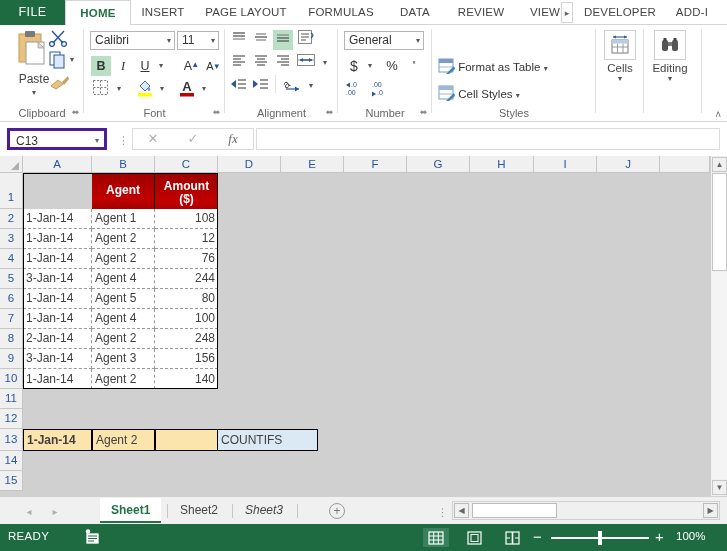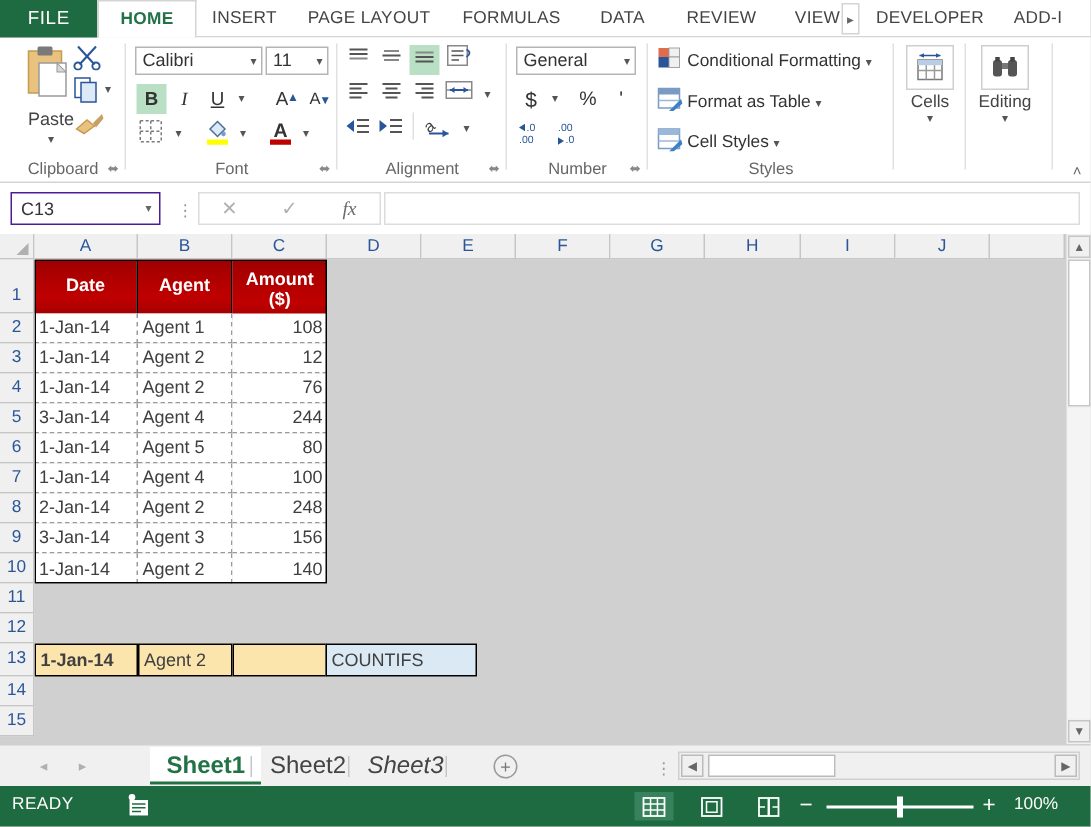--- a/index.html
+++ b/index.html
@@ -71,21 +71,21 @@
     display:flex; align-items:center; justify-content:center;
   }
   .bigbtn .bl { font-size:11.5px; color:#444; margin-top:2px; }
   .bigbtn .bc { font-size:8px; color:#555; }
   .ribbon-collapse { position:absolute; right:6px; bottom:2px; font-size:10px; color:#666; cursor:pointer; }
 
   
   .fbar { position:absolute; left:0; top:122px; width:727px; height:34px; background:#fff; }
   .namebox {
     position:absolute; left:7px; top:6px; width:100px; height:22px;
-    border:1px solid #4c1d95; background:#fff; font-size:12px; color:#333;
+    border:3px solid #4c1d95; background:#fff; font-size:12px; color:#333;
     line-height:20px; padding-left:6px; cursor:text;
   }
   .namebox .car { position:absolute; right:5px; top:0; font-size:8px; color:#666; line-height:20px; }
   .nb-dots { position:absolute; left:118px; top:12px; font-size:11px; color:#999; letter-spacing:0; cursor:pointer; }
   .fb-btns { position:absolute; left:132px; top:6px; width:122px; height:22px; border:1px solid #dcdcdc; background:#fff; }
   .fb-b { position:absolute; top:0; width:40px; height:20px; text-align:center; line-height:20px; font-size:13px; color:#b0b0b0; cursor:pointer; }
   .fb-input {
     position:absolute; left:256px; top:6px; width:464px; height:22px;
     border:1px solid #dcdcdc; background:#fff; cursor:text;
   }
@@ -136,21 +136,21 @@
   .vsb { position:absolute; right:0; top:0; width:17px; height:340px; background:#f0f0f0; border-left:1px solid #d0d0d0; }
   .vsb-b { position:absolute; left:1px; width:15px; height:15px; background:#f0f0f0; border:1px solid #c6c6c6; text-align:center; font-size:8px; line-height:13px; color:#666; cursor:pointer; }
   .vsb-thumb { position:absolute; left:1px; top:17px; width:15px; height:98px; background:#fff; border:1px solid #c6c6c6; cursor:pointer; }
   .vsb-track { position:absolute; left:1px; top:116px; width:15px; bottom:17px; background:#f4f4f4; cursor:pointer; }
 
   
   .sheetbar { position:absolute; left:0; top:496px; width:727px; height:28px; background:#f0f0f0; border-top:1px solid #d0d0d0; }
   .nav-arrow { position:absolute; top:7px; width:18px; height:16px; text-align:center; font-size:10px; line-height:15px; color:#b0b0b0; cursor:pointer; }
   .stab {
     position:absolute; top:1px; height:25px; line-height:25px; padding:0 11px;
-    font-size:16px; color:#444; cursor:pointer; text-align:center;
+    font-size:12px; color:#444; cursor:pointer; text-align:center;
   }
   .stab.active { background:#fff; color:#217346; font-weight:bold; border-bottom:2px solid #217346; }
   .stab-div { position:absolute; top:7px; width:1px; height:14px; background:#c6c6c6; }
   .addsheet {
     position:absolute; top:6px; width:16px; height:16px; border:1px solid #999; border-radius:50%;
     text-align:center; font-size:12px; line-height:14px; color:#777; cursor:pointer;
   }
   .sb-dots { position:absolute; left:437px; top:9px; font-size:11px; color:#999; cursor:pointer; }
   .hsb { position:absolute; left:452px; top:4px; width:268px; height:19px; background:#f0f0f0; border:1px solid #d0d0d0; }
   .hsb-b { position:absolute; top:1px; width:15px; height:15px; background:#f0f0f0; border:1px solid #bbb; text-align:center; font-size:8px; line-height:13px; color:#666; cursor:pointer; }
@@ -394,30 +394,20 @@
           <polygon points="6,15 2,12.5 2,17.5" fill="#2a5699"></polygon>
           <text x="7" y="16" font-size="7" fill="#2a5699" font-family="Liberation Sans, sans-serif">.0</text>
         </svg>
       </div>
       <div class="grp-label">Number</div>
       <div class="grp-dlg">⬌</div>
       <div class="grp-sep" style="right:0;"></div>
     </div>
 
     <div class="grp" style="left:432px;width:164px;">
-      <div class="sbtn" style="left:6px;top:6px;">
-        <svg width="17" height="16" viewBox="0 0 17 16" style="vertical-align:-3px;">
-          <rect x="1" y="1" width="7" height="6" fill="#e06c4e"></rect>
-            <rect x="8" y="1" width="7" height="6" fill="#f0f0f0" stroke="#999" stroke-width=".6"></rect>
-          <rect x="1" y="7" width="7" height="7" fill="#2a5699"></rect>
-            <rect x="8" y="7" width="7" height="7" fill="#f0f0f0" stroke="#999" stroke-width=".6"></rect>
-        </svg>
-        <span>Conditional Formatting</span>
-        <span style="font-size:8px;color:#555;">▾</span>
-      </div>
       <div class="sbtn" style="left:6px;top:33px;">
         <svg width="17" height="16" viewBox="0 0 17 16" style="vertical-align:-3px;">
           <rect x="1" y="1" width="14" height="13" fill="#fff" stroke="#7a9cc4"></rect>
           <rect x="1" y="1" width="14" height="4" fill="#7a9cc4"></rect>
           <line x1="1" y1="9" x2="15" y2="9" stroke="#9bb8d8"></line>
           <path d="M8 16 L16 8 L17 11 L11 16 Z" fill="#3f7fc4"></path>
         </svg>
         <span>Format as Table</span>
         <span style="font-size:8px;color:#555;">▾</span>
       </div>
@@ -522,21 +512,20 @@
       <div class="rh" style="top:196px;height:20px;line-height:19px;">10</div>
       <div class="rh" style="top:216px;height:20px;line-height:19px;">11</div>
       <div class="rh" style="top:236px;height:20px;line-height:19px;">12</div>
       <div class="rh" style="top:256px;height:22px;line-height:21px;">13</div>
       <div class="rh" style="top:278px;height:20px;line-height:19px;">14</div>
       <div class="rh" style="top:298px;height:20px;line-height:19px;">15</div>
     </div>
 
     <div class="cellarea">
 
-      <div class="cell hdr" style="left:0;top:0;width:69px;height:36px;">Date</div>
       <div class="cell hdr" style="left:69px;top:0;width:63px;height:36px;">Agent</div>
       <div class="cell hdr" style="left:132px;top:0;width:63px;height:40px;border-right:none;">Amount ($)</div>
 
       <div class="cell white dashR dashB" style="left:0;top:36px;width:69px;height:20px;">1-Jan-14</div>
       <div class="cell white dashR dashB" style="left:69px;top:36px;width:63px;height:20px;">Agent 1</div>
       <div class="cell white num dashB" style="left:132px;top:36px;width:63px;height:20px;">108</div>
 
       <div class="cell white dashR dashB" style="left:0;top:56px;width:69px;height:20px;">1-Jan-14</div>
       <div class="cell white dashR dashB" style="left:69px;top:56px;width:63px;height:20px;">Agent 2</div>
       <div class="cell white num dashB" style="left:132px;top:56px;width:63px;height:20px;">12</div>

